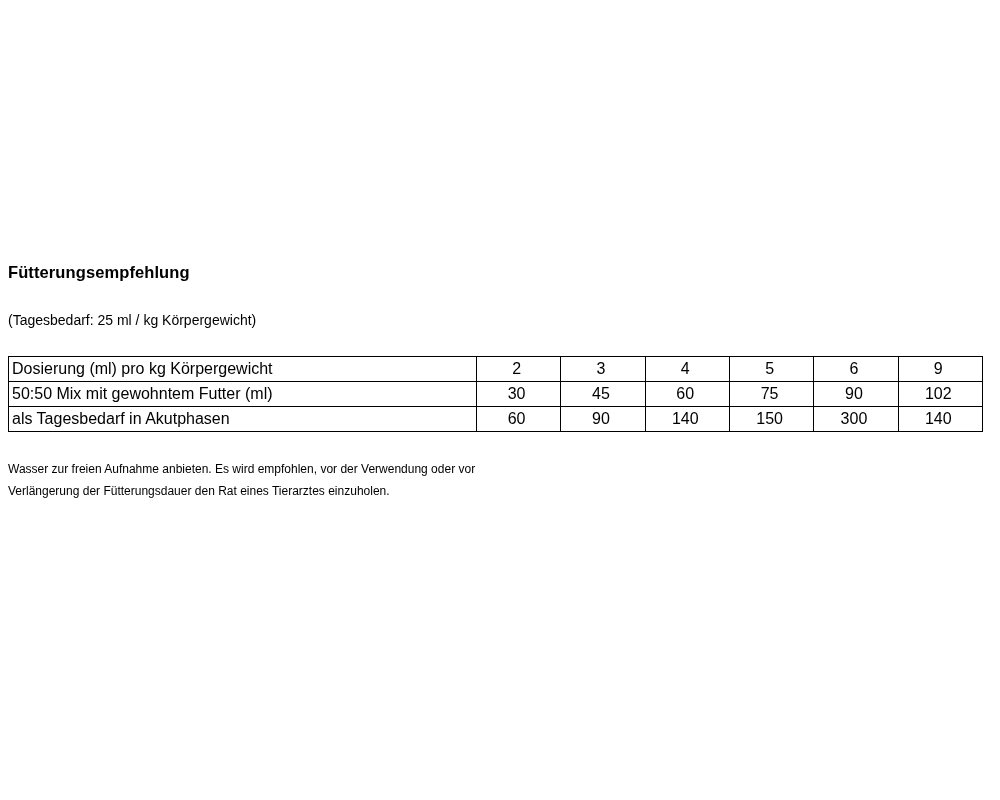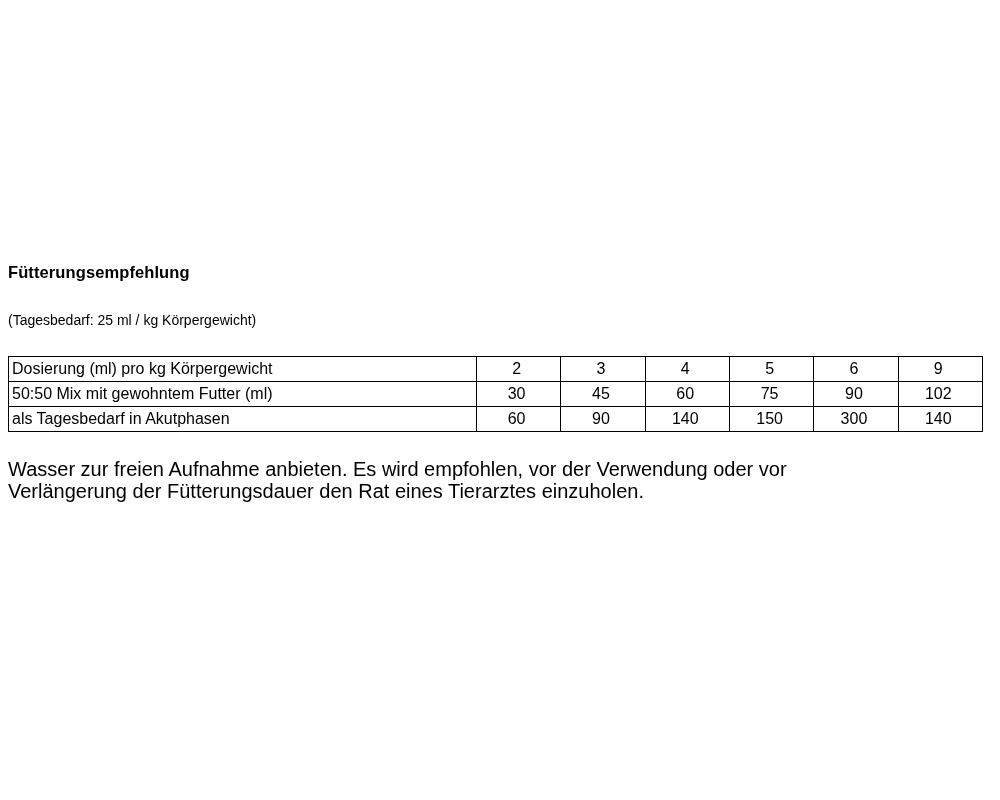--- a/index.html
+++ b/index.html
@@ -59,21 +59,21 @@
     text-align: left;
     width: 466px;
     padding-left: 3px;
     white-space: nowrap;
   }
   table.dose-table td.num-cell {
     text-align: center;
     width: 84px;
   }
   .footnote {
-    font-size: 20px;
+    font-size: 12px;
     line-height: 22px;
     margin-top: 26px;
     width: 830px;
   }
   .footnote .line {
     display: block;
   }
 </style>
 </head>
 <body>

